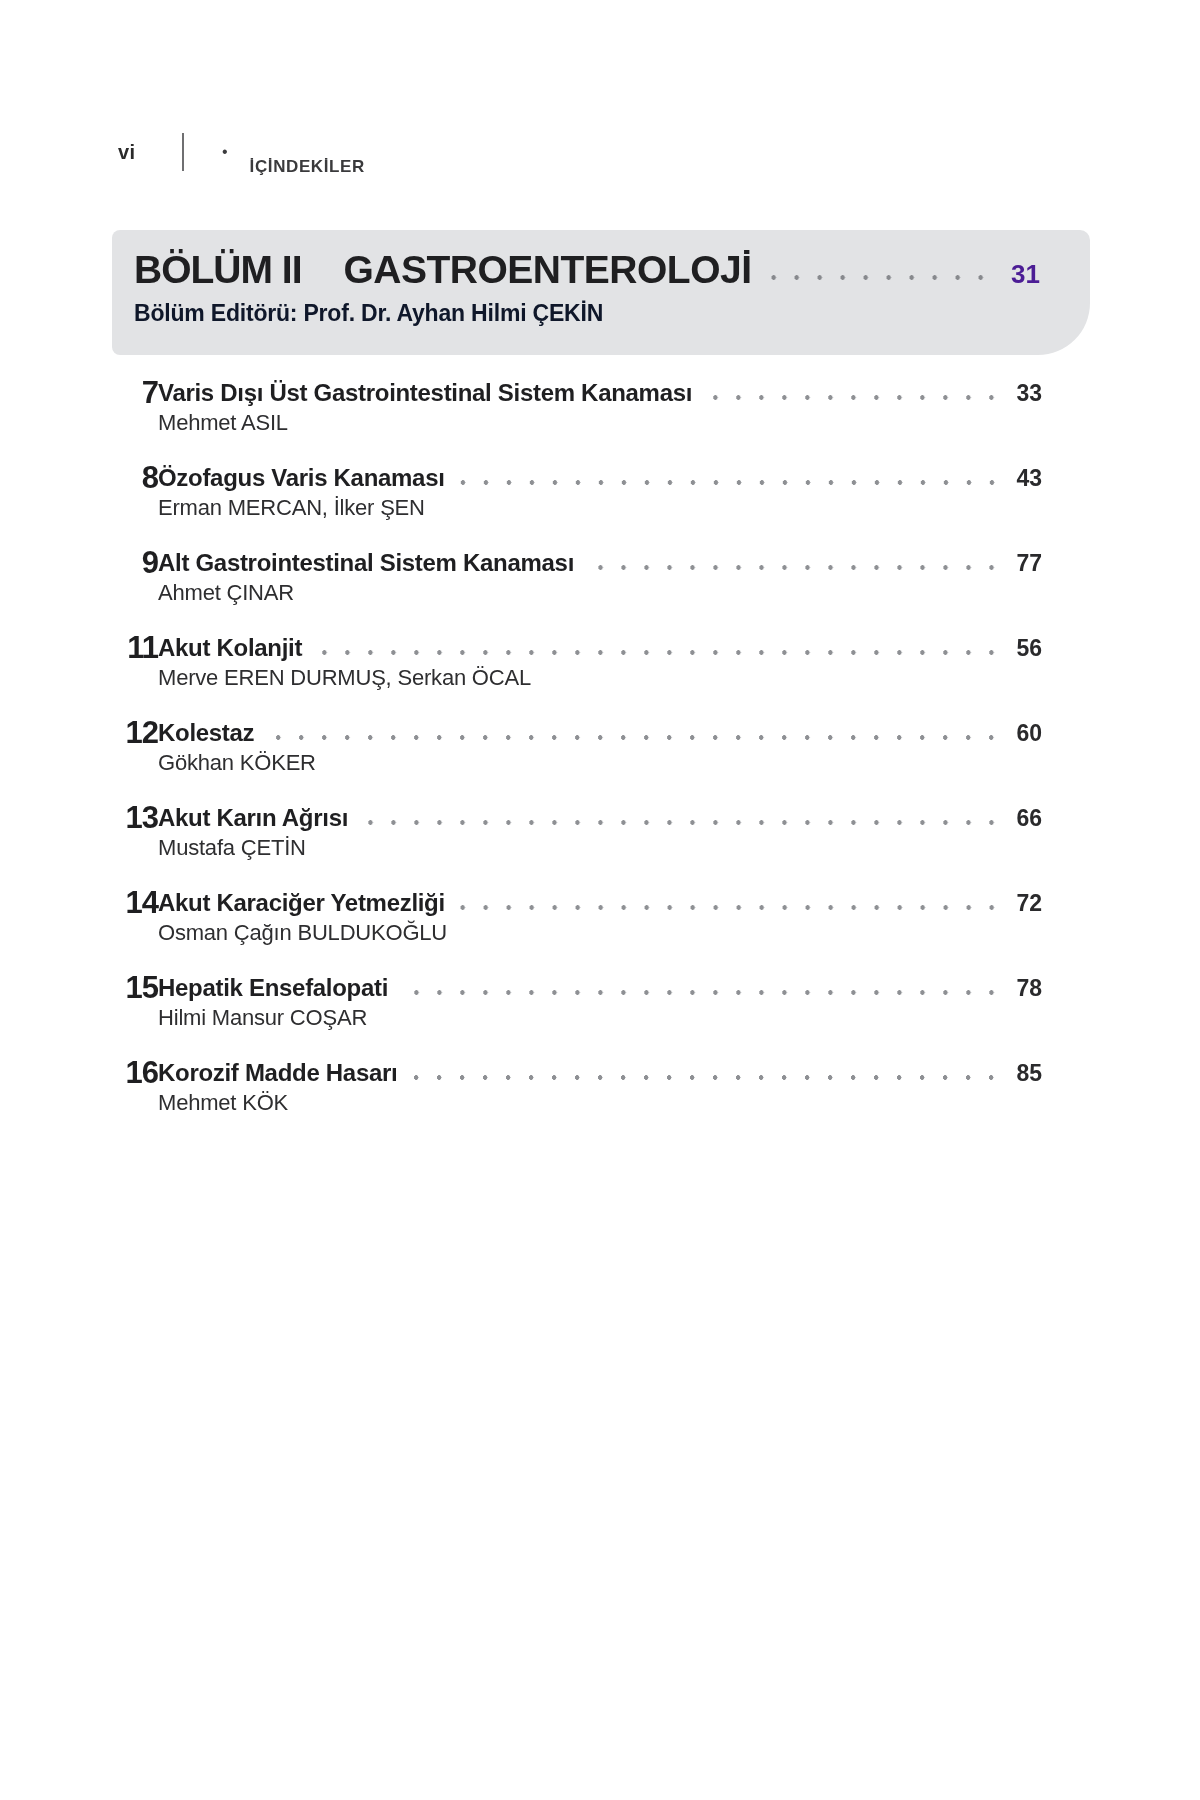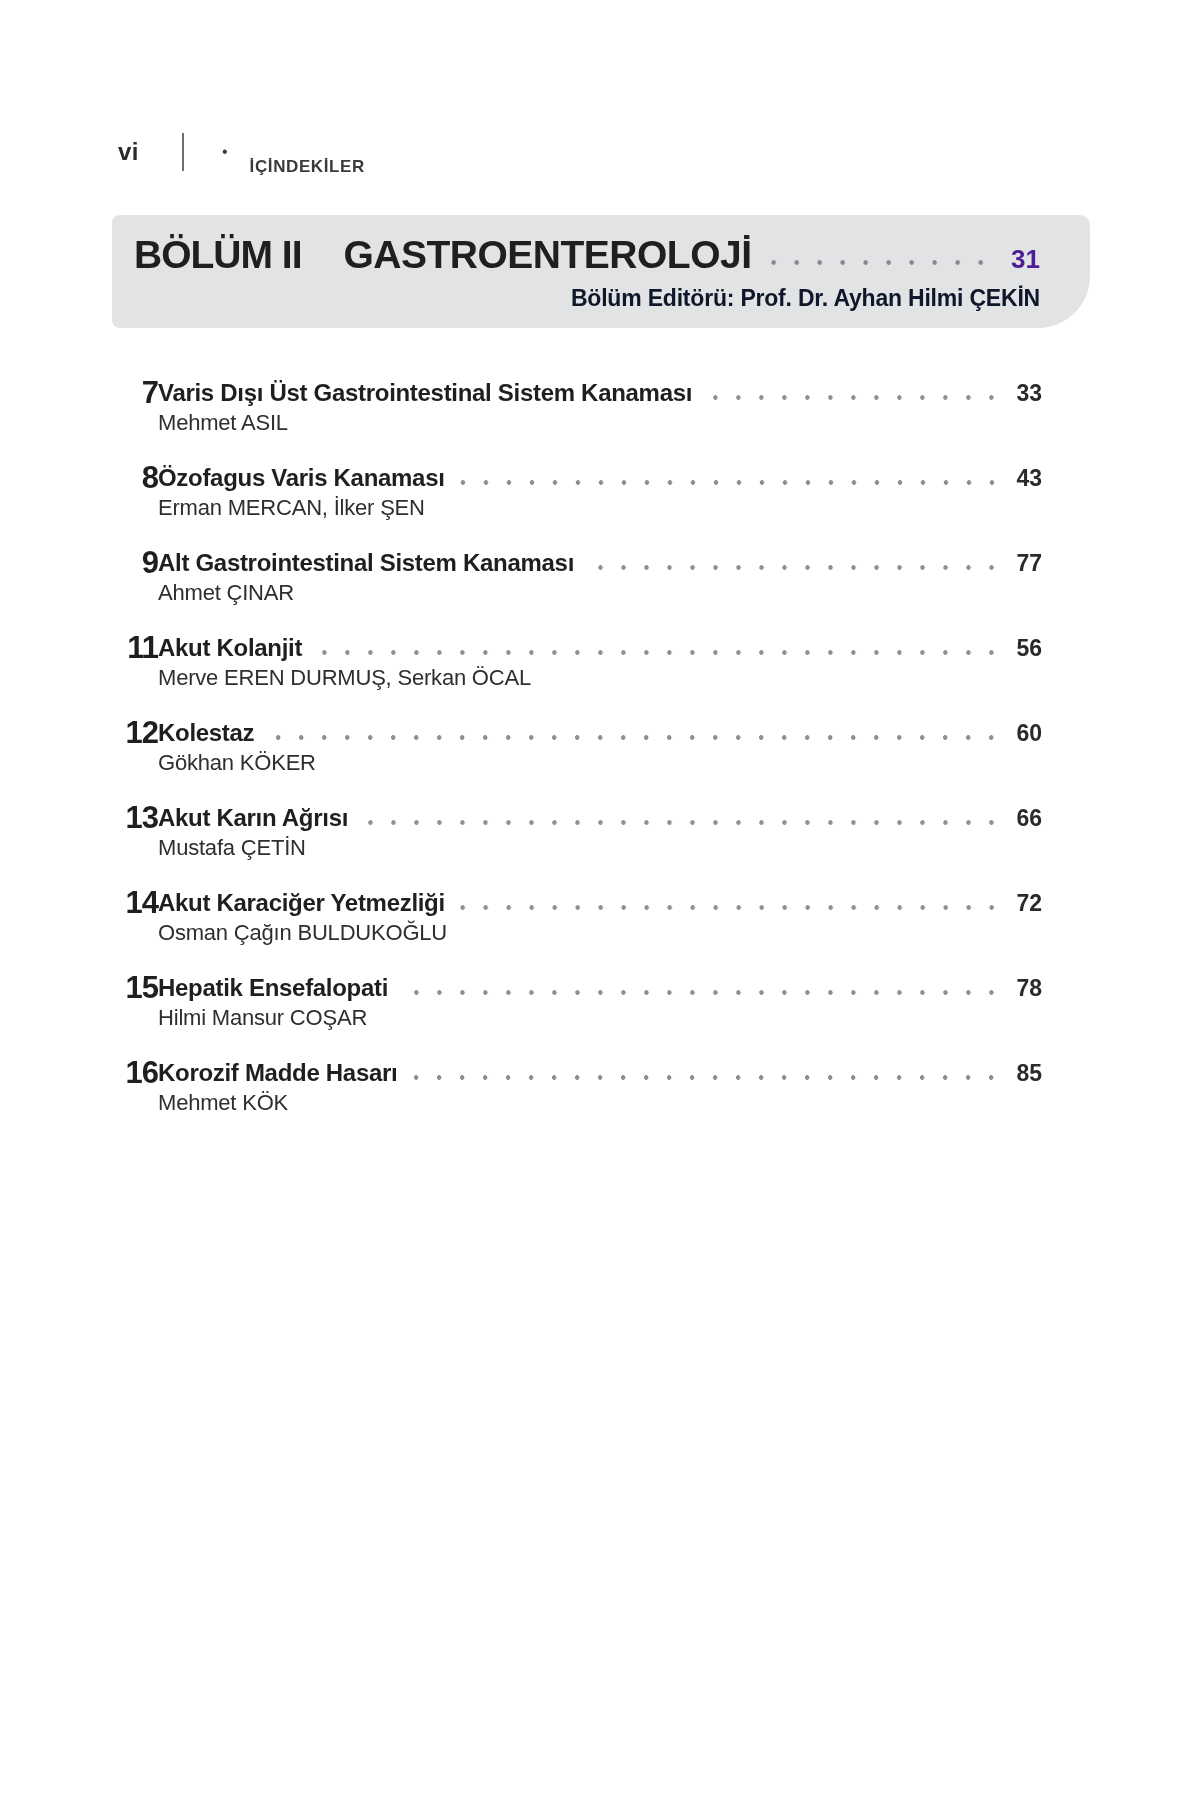--- a/index.html
+++ b/index.html
@@ -25,21 +25,21 @@
   
   .running-header {
     position: absolute;
     top: 132px;
     left: 118px;
     display: flex;
     align-items: center;
     height: 40px;
   }
   .folio {
-    font-size: 24px;
+    font-size: 20px;
     font-weight: 700;
     letter-spacing: 0.5px;
     color: #2a2a2a;
     width: 46px;
   }
   .header-divider {
     width: 2px;
     height: 38px;
     background: #6f6f71;
     margin: 0 38px 0 18px;
@@ -54,28 +54,27 @@
     font-weight: 700;
     letter-spacing: 0.6px;
     color: #3a3a3c;
     font-stretch: condensed;
     margin-top: 29px;
   }
 
   
   .section-box {
     position: absolute;
-    top: 215px;
+    top: 230px;
     left: 112px;
     width: 978px;
     box-sizing: border-box;
     background: #e2e3e5;
     border-radius: 8px 10px 52px 8px;
-    padding: 18px 50px 16px 22px;
-    text-align: right;
+    padding: 18px 50px 28px 22px;
   }
   .section-title-row {
     display: flex;
     align-items: baseline;
   }
   .section-label {
     font-size: 39px;
     font-weight: 700;
     letter-spacing: -1px;
     color: #1f1f21;

